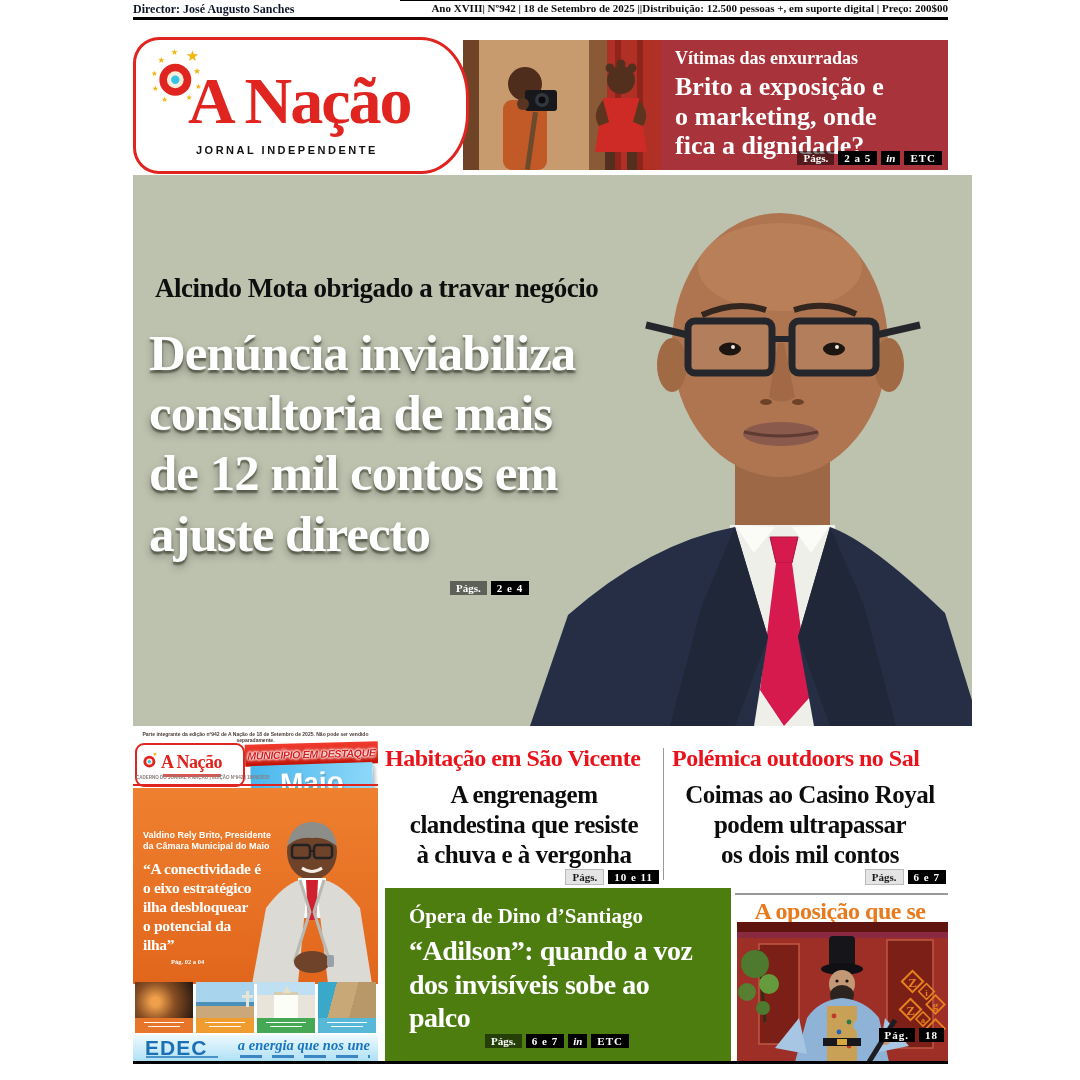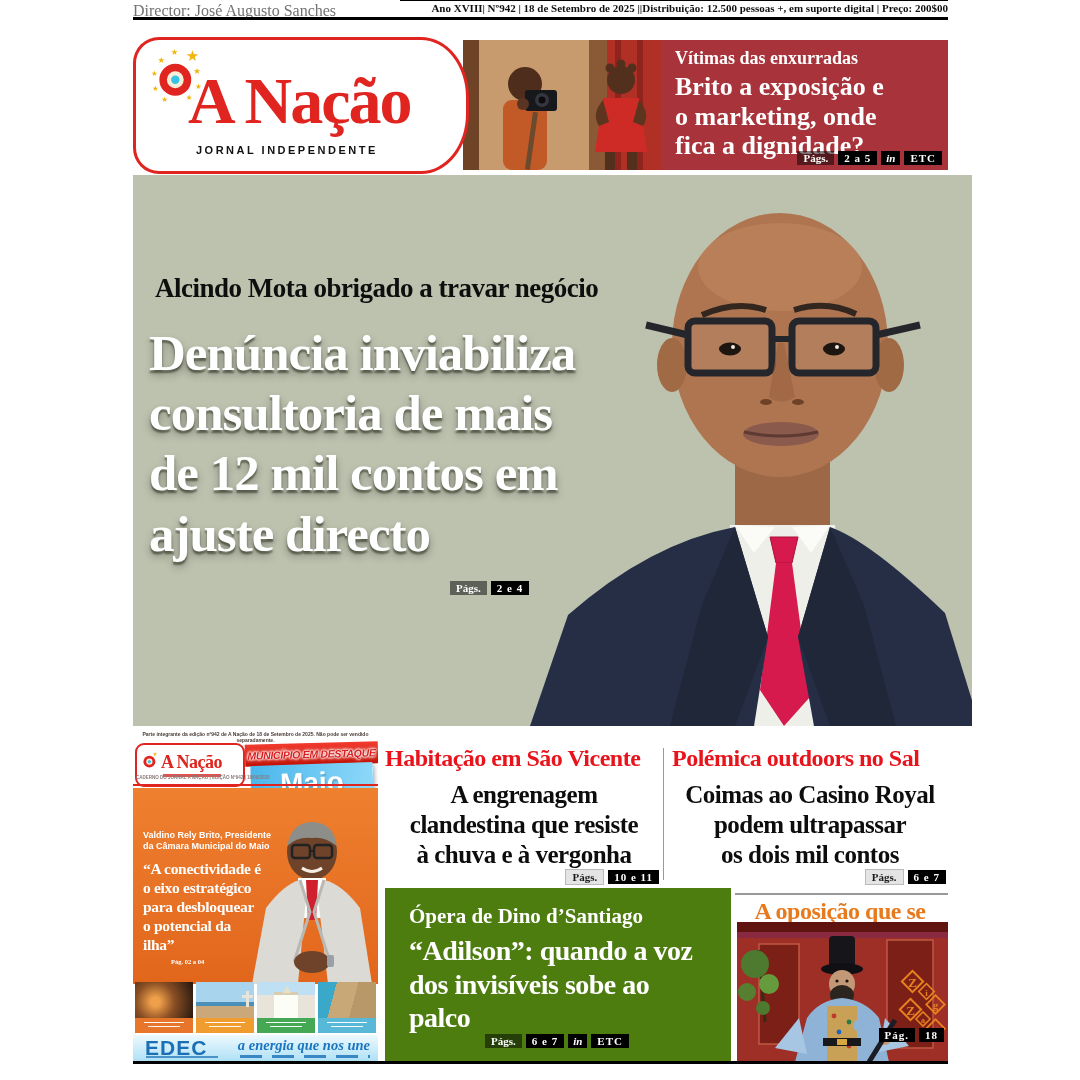--- a/index.html
+++ b/index.html
@@ -1,21 +1,21 @@
 <!DOCTYPE html>
 <html><head>
 <meta charset="utf-8">
 <style>
   html,body{margin:0;padding:0;background:#ffffff;}
   #page{position:relative;width:1080px;height:1080px;background:#ffffff;overflow:hidden;
         font-family:"Liberation Serif","DejaVu Serif",serif;}
   .abs{position:absolute;}
 
   
-  .topbar-director{left:133px;top:2px;font-size:16px;font-weight:normal;color:#737373;}
+  .topbar-director{left:133px;top:2px;font-size:12px;font-weight:bold;color:#0f172a;}
   .topbar-edition{right:132px;top:2px;font-size:11px;font-weight:bold;color:#111;white-space:nowrap;}
   .topbar-thinline{left:400px;right:132px;top:0;height:1px;background:#000;}
   .topbar-rule{left:133px;right:132px;top:17px;height:3px;background:#000;}
 
   
   .logo-box{left:133px;top:37px;width:330px;height:131px;background:#fff;border:3px solid #e0241f;
             border-radius:26px 48px 48px 26px / 26px 60px 60px 26px;z-index:3;}
   .logo-title{left:52px;top:28px;font-size:66px;font-weight:bold;color:#e0241f;letter-spacing:-2px;line-height:1;}
   .logo-tagline{left:60px;top:104px;font-size:11px;font-weight:bold;color:#111;letter-spacing:2.5px;
                 font-family:"Liberation Sans","DejaVu Sans",sans-serif;}
@@ -261,21 +261,21 @@
         <path d="M132,172 L120,96 Q102,72 84,68 L78,86 L88,172 Z" fill="#dcdad4"></path>
         <path d="M60,68 L70,100 L54,150" stroke="#bab8b2" stroke-width="3" fill="none"></path>
         <path d="M84,68 L74,100 L90,150" stroke="#bab8b2" stroke-width="3" fill="none"></path>
         <ellipse cx="72" cy="150" rx="18" ry="11" fill="#6e432a"></ellipse>
         <rect x="87" y="143" width="7" height="12" rx="2" fill="#9aa0a8"></rect>
       </svg>
       <div class="abs supp-byline">Valdino Rely Brito, Presidente da Câmara Municipal do Maio</div>
       <div class="abs supp-quote">
         <div>“A conectividade é</div>
         <div>o eixo estratégico</div>
-        <div>para desbloquear</div>
+        <div>ilha desbloquear</div>
         <div>o potencial da</div>
         <div>ilha”</div>
       </div>
       <div class="abs supp-pages">Pág. 02 a 04</div>
     </div>
 
     <div class="abs thumbs">
       <div class="thumb">
         <div class="t-img th1"></div>
         <div class="t-cap cap1"></div>

